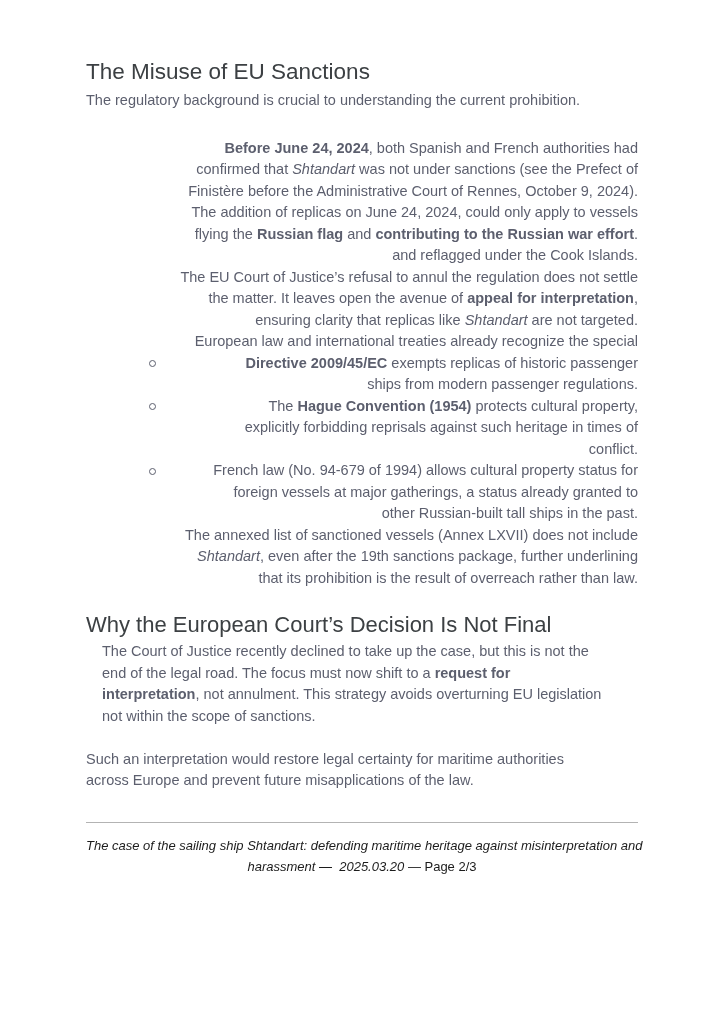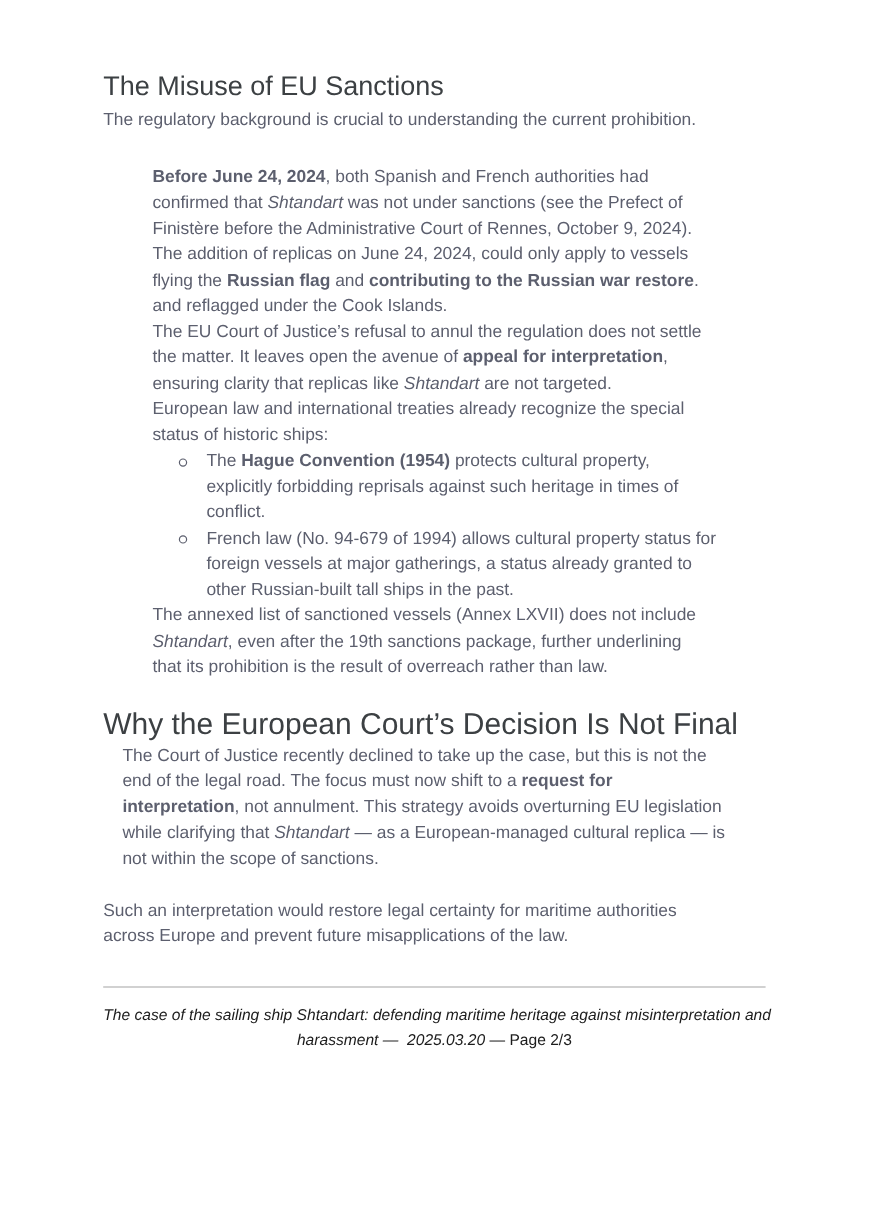--- a/index.html
+++ b/index.html
@@ -29,32 +29,33 @@
   h1.doc-h1 {
     margin: 0;
     font-size: 22.5px;
     line-height: 28px;
     font-weight: 400;
     color: #3c4043;
     white-space: pre;
   }
   h2.doc-h2 {
     margin: 22px 0 0 0;
-    font-size: 25px;
+    font-size: 22px;
     line-height: 28px;
     font-weight: 400;
     color: #3c4043;
     white-space: pre;
   }
   .intro {
     margin: 4px 0 0 0;
     white-space: pre;
   }
   .quote {
     margin: 26px 0 0 41px;
+    text-align: right;
   }
   .quote .qp { margin: 0; }
 
   ul.bullets {
     list-style: none;
     margin: 0;
     padding: 0;
   }
   ul.bullets li {
     display: flex;
@@ -97,34 +98,40 @@
   <h1 class="doc-h1">The Misuse of EU Sanctions</h1>
 
   <p class="intro">The regulatory background is crucial to understanding the current prohibition.</p>
 
   <div class="quote">
     <div class="qp">
         <div class="tl"><span class="b">Before June 24, 2024</span><span>, both Spanish and French authorities had</span></div>
         <div class="tl"><span>confirmed that </span><span class="i">Shtandart</span><span> was not under sanctions (see the Prefect of</span></div>
         <div class="tl"><span>Finistère before the Administrative Court of Rennes, October 9, 2024).</span></div>
         <div class="tl"><span>The addition of replicas on June 24, 2024, could only apply to vessels</span></div>
-        <div class="tl"><span>flying the </span><span class="b">Russian flag</span><span> and </span><span class="b">contributing to the Russian war restore</span><span>.</span></div>
+        <div class="tl"><span>flying the </span><span class="b">Russian flag</span><span> and </span><span class="b">contributing to the Russian war effort</span><span>.</span></div>
         <div class="tl"><span>and reflagged under the Cook Islands.</span></div>
       </div>
     <div class="qp">
         <div class="tl"><span>The EU Court of Justice’s refusal to annul the regulation does not settle</span></div>
         <div class="tl"><span>the matter. It leaves open the avenue of </span><span class="b">appeal for interpretation</span><span>,</span></div>
         <div class="tl"><span>ensuring clarity that replicas like </span><span class="i">Shtandart</span><span> are not targeted.</span></div>
       </div>
     <div class="qp">
         <div class="tl"><span>European law and international treaties already recognize the special</span></div>
-        <div class="tl"><span>status of historic ships:</span></div>
       </div>
 
     <ul class="bullets">
+      <li>
+        <span class="marker"></span>
+        <span class="li-text">
+            <div class="tl"><span class="b">Directive 2009/45/EC</span><span> exempts replicas of historic passenger</span></div>
+            <div class="tl"><span>ships from modern passenger regulations.</span></div>
+          </span>
+      </li>
       <li>
         <span class="marker"></span>
         <span class="li-text">
             <div class="tl"><span>The </span><span class="b">Hague Convention (1954)</span><span> protects cultural property,</span></div>
             <div class="tl"><span>explicitly forbidding reprisals against such heritage in times of</span></div>
             <div class="tl"><span>conflict.</span></div>
           </span>
       </li>
       <li>
         <span class="marker"></span>
@@ -142,21 +149,20 @@
         <div class="tl"><span>that its prohibition is the result of overreach rather than law.</span></div>
       </div>
   </div>
 
   <h2 class="doc-h2">Why the European Court’s Decision Is Not Final</h2>
 
   <div class="para">
       <div class="tl"><span>The Court of Justice recently declined to take up the case, but this is not the</span></div>
       <div class="tl"><span>end of the legal road. The focus must now shift to a </span><span class="b">request for</span></div>
       <div class="tl"><span class="b">interpretation</span><span>, not annulment. This strategy avoids overturning EU legislation</span></div>
-      <div class="tl"><span>while clarifying that </span><span class="i">Shtandart</span><span> — as a European-managed cultural replica — is</span></div>
       <div class="tl"><span>not within the scope of sanctions.</span></div>
     </div>
 
   <div class="para-spaced">
       <div class="tl"><span>Such an interpretation would restore legal certainty for maritime authorities</span></div>
       <div class="tl"><span>across Europe and prevent future misapplications of the law.</span></div>
     </div>
 
   <div class="footer">
     <hr class="divider">

